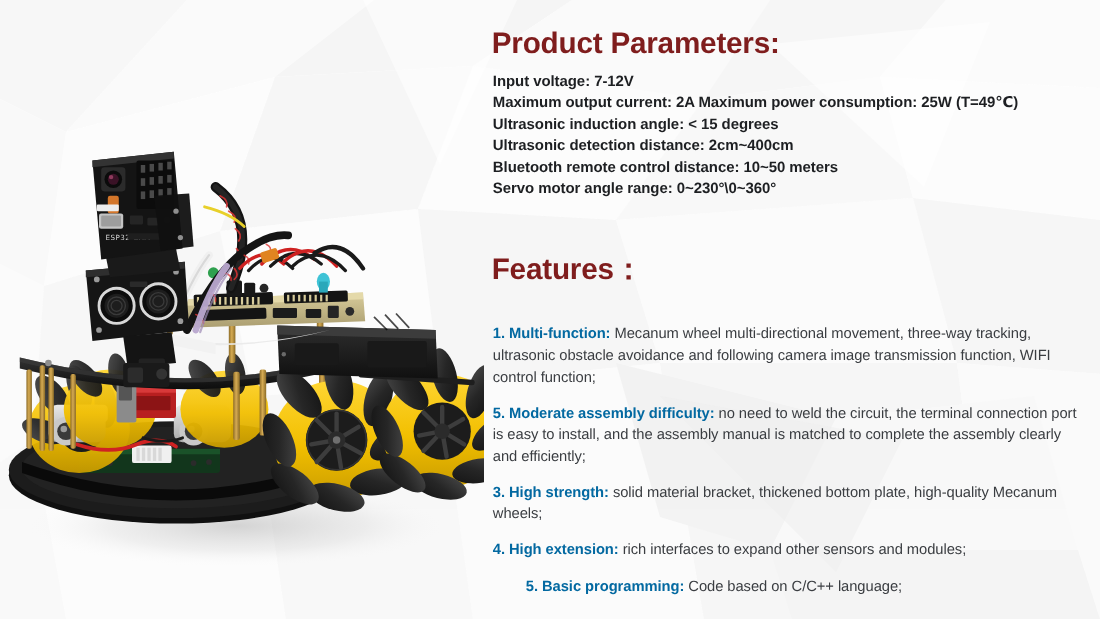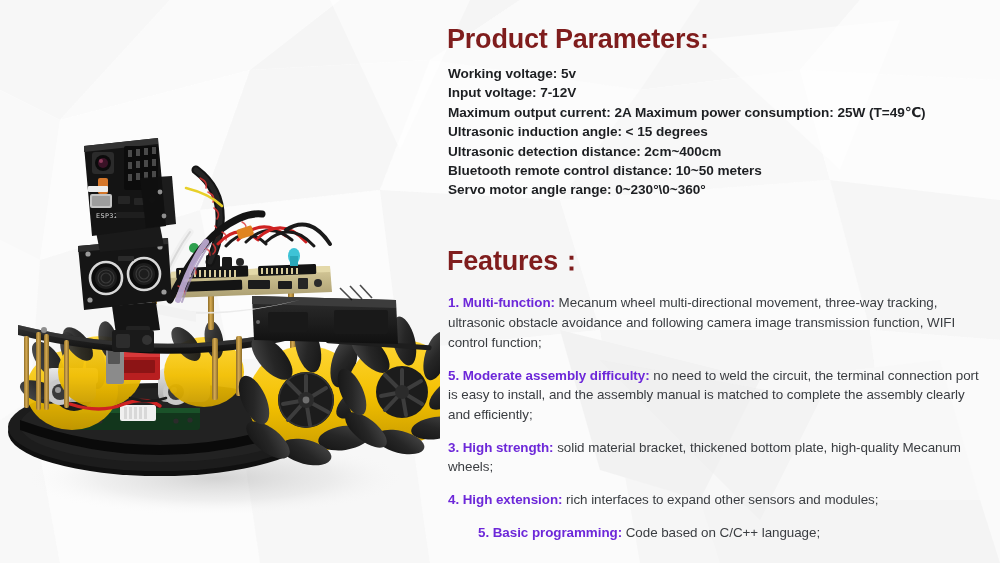--- a/index.html
+++ b/index.html
@@ -23,28 +23,28 @@
   .h-title{
     font-size:27px;font-weight:bold;color:#7f1d1d;letter-spacing:-0.2px;
     margin:0;line-height:1;
   }
   #params-title{position:absolute;left:0;top:26px;}
   .param-list{position:absolute;left:1px;top:64px;width:540px;}
   .param-line{
     font-size:13.6px;font-weight:bold;color:#1d1f22;
     line-height:19.4px;white-space:nowrap;letter-spacing:-0.05px;
   }
-  #features-title{position:absolute;left:0;top:248px;}
+  #features-title{position:absolute;left:0;top:232px;}
   .feature-list{position:absolute;left:1px;top:280px;width:536px;}
   .feature{
     font-size:13.4px;color:#3a3d41;line-height:19.6px;
     margin-bottom:10px;letter-spacing:-0.05px;
   }
   .feature:last-child{margin-bottom:0;margin-left:30px;}
-  .feature .lead{font-weight:bold;color:#6d28d9;}
+  .feature .lead{font-weight:bold;color:#0369a1;}
 </style>
 </head>
 <body>
 
 <div class="page">
 
   <div class="bg">
     <svg viewBox="0 0 1000 563" preserveAspectRatio="none">
       <rect x="0" y="0" width="1000" height="563" fill="#fcfcfc"></rect>
       <g opacity="0.85">
@@ -473,21 +473,20 @@
         <rect x="64" y="340" width="5" height="68" rx="2"></rect>
       </g>
     </svg>
   </div>
 
   <div class="content">
 
     <h1 class="h-title" id="params-title">Product Parameters:</h1>
 
     <div class="param-list">
-      <div class="param-line">Working voltage: 5v</div>
       <div class="param-line">Input voltage: 7-12V</div>
       <div class="param-line">Maximum output current: 2A Maximum power consumption: 25W (T=49℃)</div>
       <div class="param-line">Ultrasonic induction angle: &lt; 15 degrees</div>
       <div class="param-line">Ultrasonic detection distance: 2cm~400cm</div>
       <div class="param-line">Bluetooth remote control distance: 10~50 meters</div>
       <div class="param-line">Servo motor angle range: 0~230°\0~360°</div>
     </div>
 
     <h1 class="h-title" id="features-title">Features：</h1>
 

